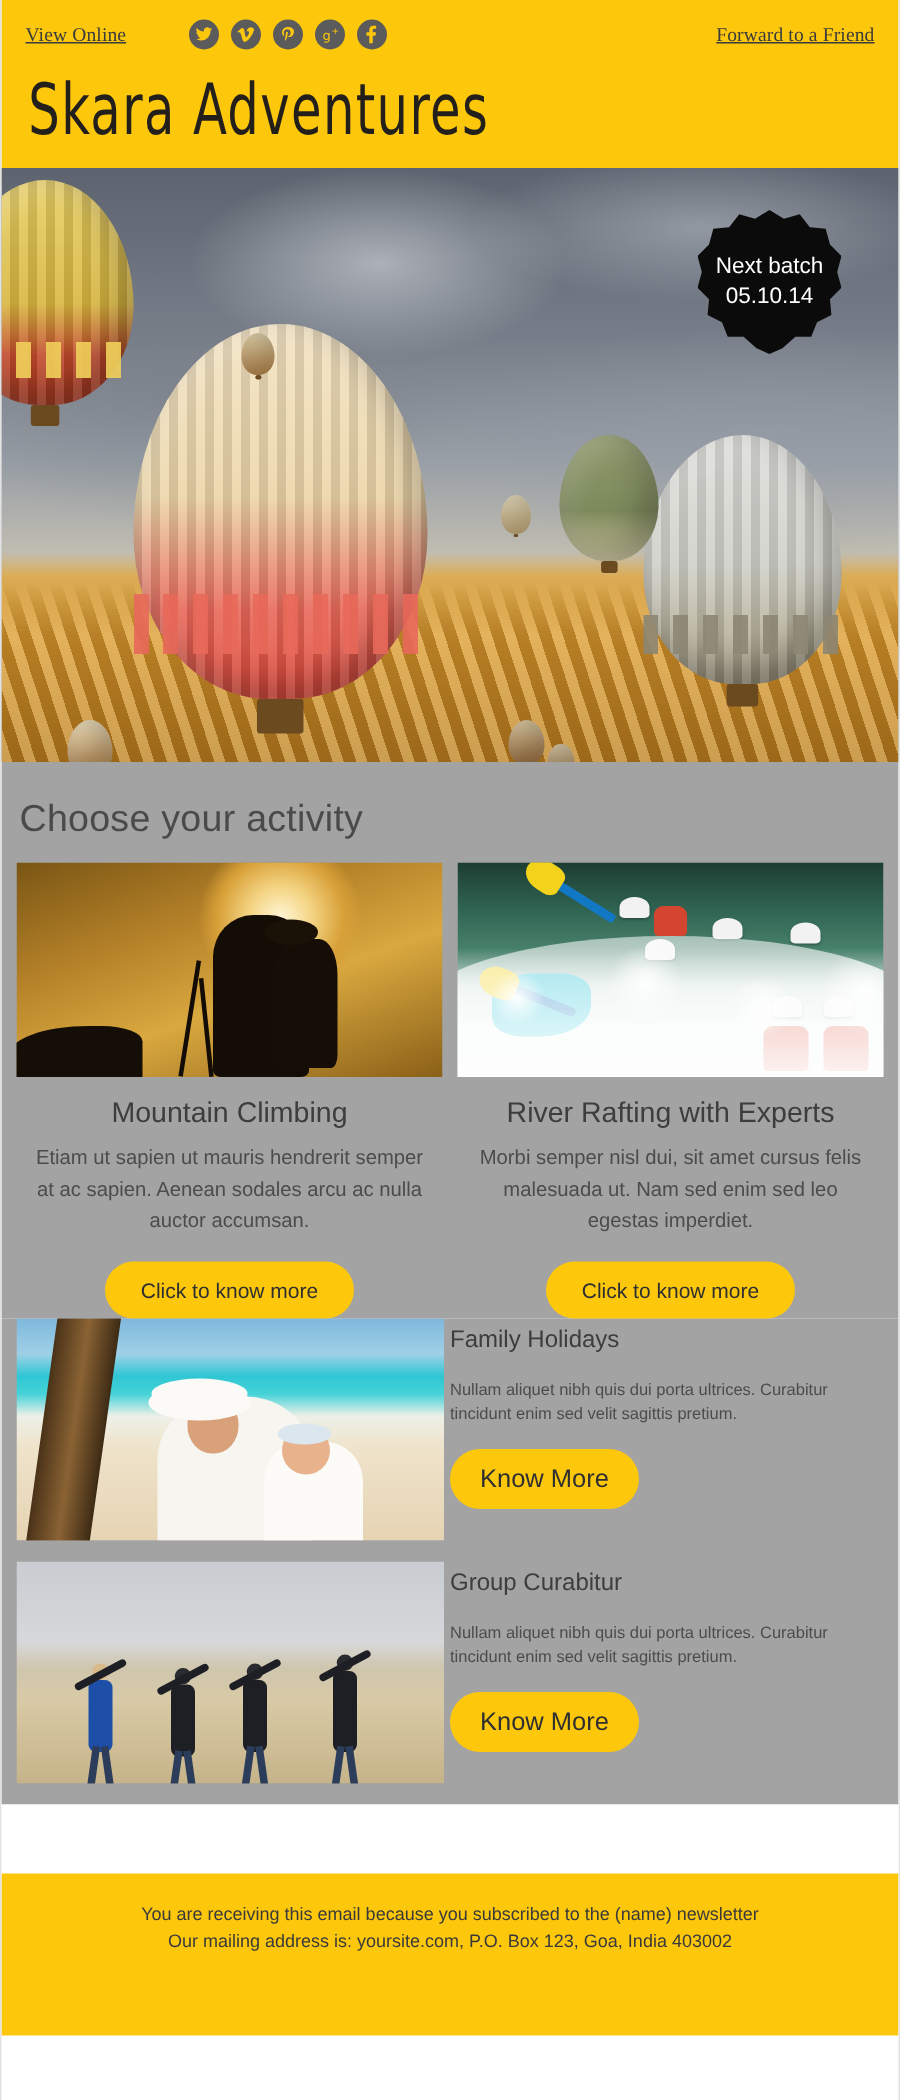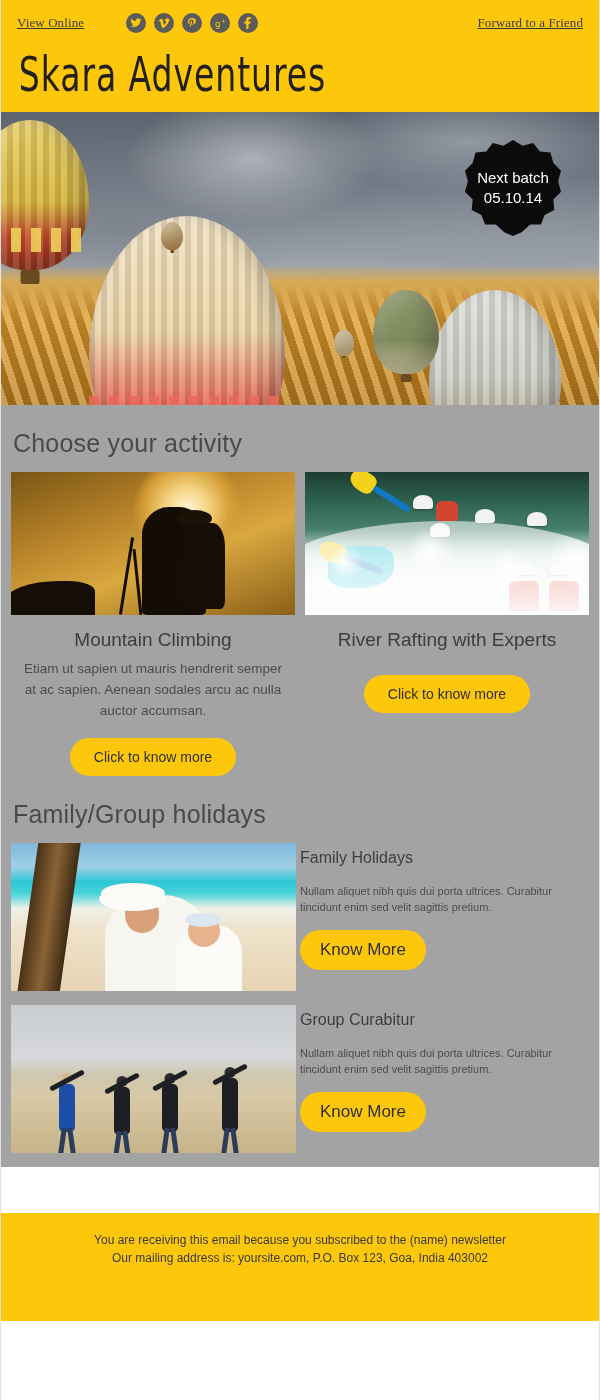--- a/index.html
+++ b/index.html
@@ -87,21 +87,21 @@
     mask-repeat: repeat-x;
     mask-composite: add;
     -webkit-mask-composite: source-over;
     transform: scaleY(-1);
   }
 
   
   .hero {
     position: relative;
     width: 100%;
-    height: 293px;
+    height: 396px;
     overflow: hidden;
     background: #6d7480;
   }
   .hero-sky {
     position: absolute; inset: 0;
     background:
       radial-gradient(ellipse 180px 90px at 42% 16%, rgba(225,228,232,.55), transparent 70%),
       radial-gradient(ellipse 220px 70px at 78% 10%, rgba(190,196,205,.5), transparent 70%),
       radial-gradient(ellipse 260px 120px at 20% 38%, rgba(120,126,136,.55), transparent 72%),
       radial-gradient(ellipse 300px 110px at 85% 46%, rgba(150,157,168,.5), transparent 72%),
@@ -544,30 +544,30 @@
             <div class="helmet" style="left:78%; top:28%;"></div>
             <div class="helmet" style="left:74%; top:62%;"></div>
             <div class="helmet" style="left:86%; top:62%;"></div>
             <div class="vest" style="left:72%; top:76%;"></div>
             <div class="vest" style="left:86%; top:76%;"></div>
             <div class="vest" style="left:46%; top:20%; width:22px; height:20px;"></div>
             <div class="foam"></div>
           </div>
         </div>
         <div class="card-title">River Rafting with Experts</div>
+        <div class="card-body">Morbi semper nisl dui, sit amet cursus felis malesuada ut. Nam sed enim sed leo egestas imperdiet.</div>
         <div class="btn-wrap">
           <button class="btn">Click to know more</button>
         </div>
       </div>
 
     </div>
   </div>
 
   <div class="section">
-    <div class="h-section">Family/Group holidays</div>
 
     <div class="row">
       <div class="thumb">
         <div class="ph ph-family">
           <div class="palm"></div>
           <div class="mom"></div>
           <div class="mom-face"></div>
           <div class="mom-hat"></div>
           <div class="baby"></div>
           <div class="baby-face"></div>

